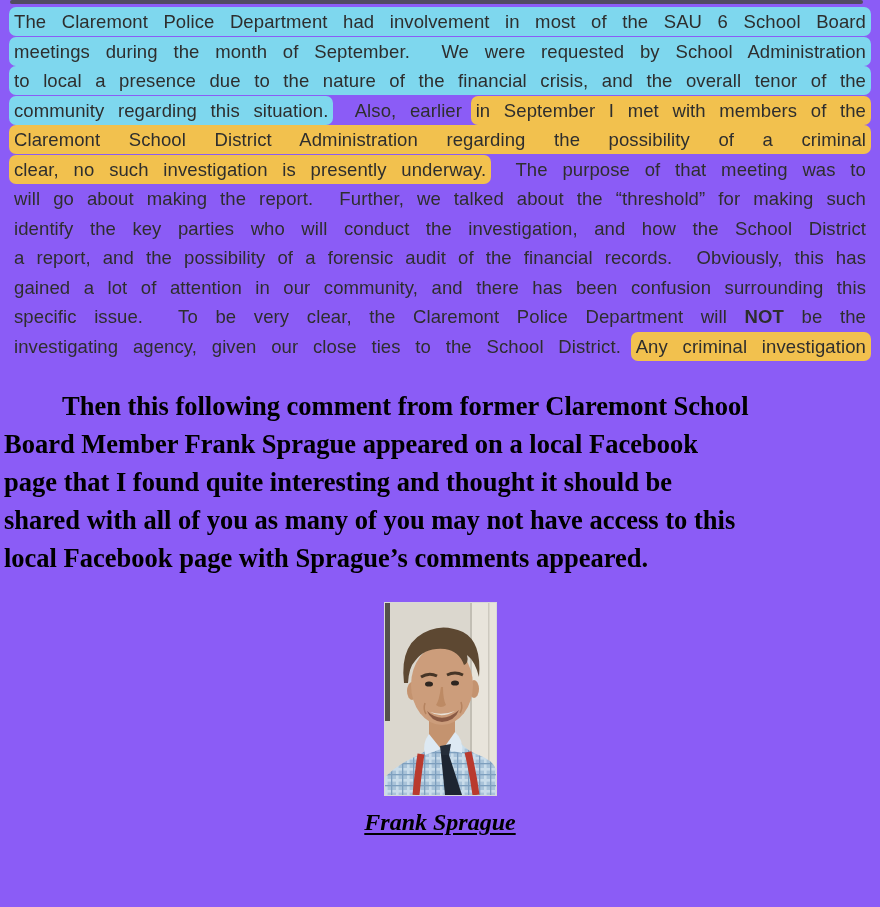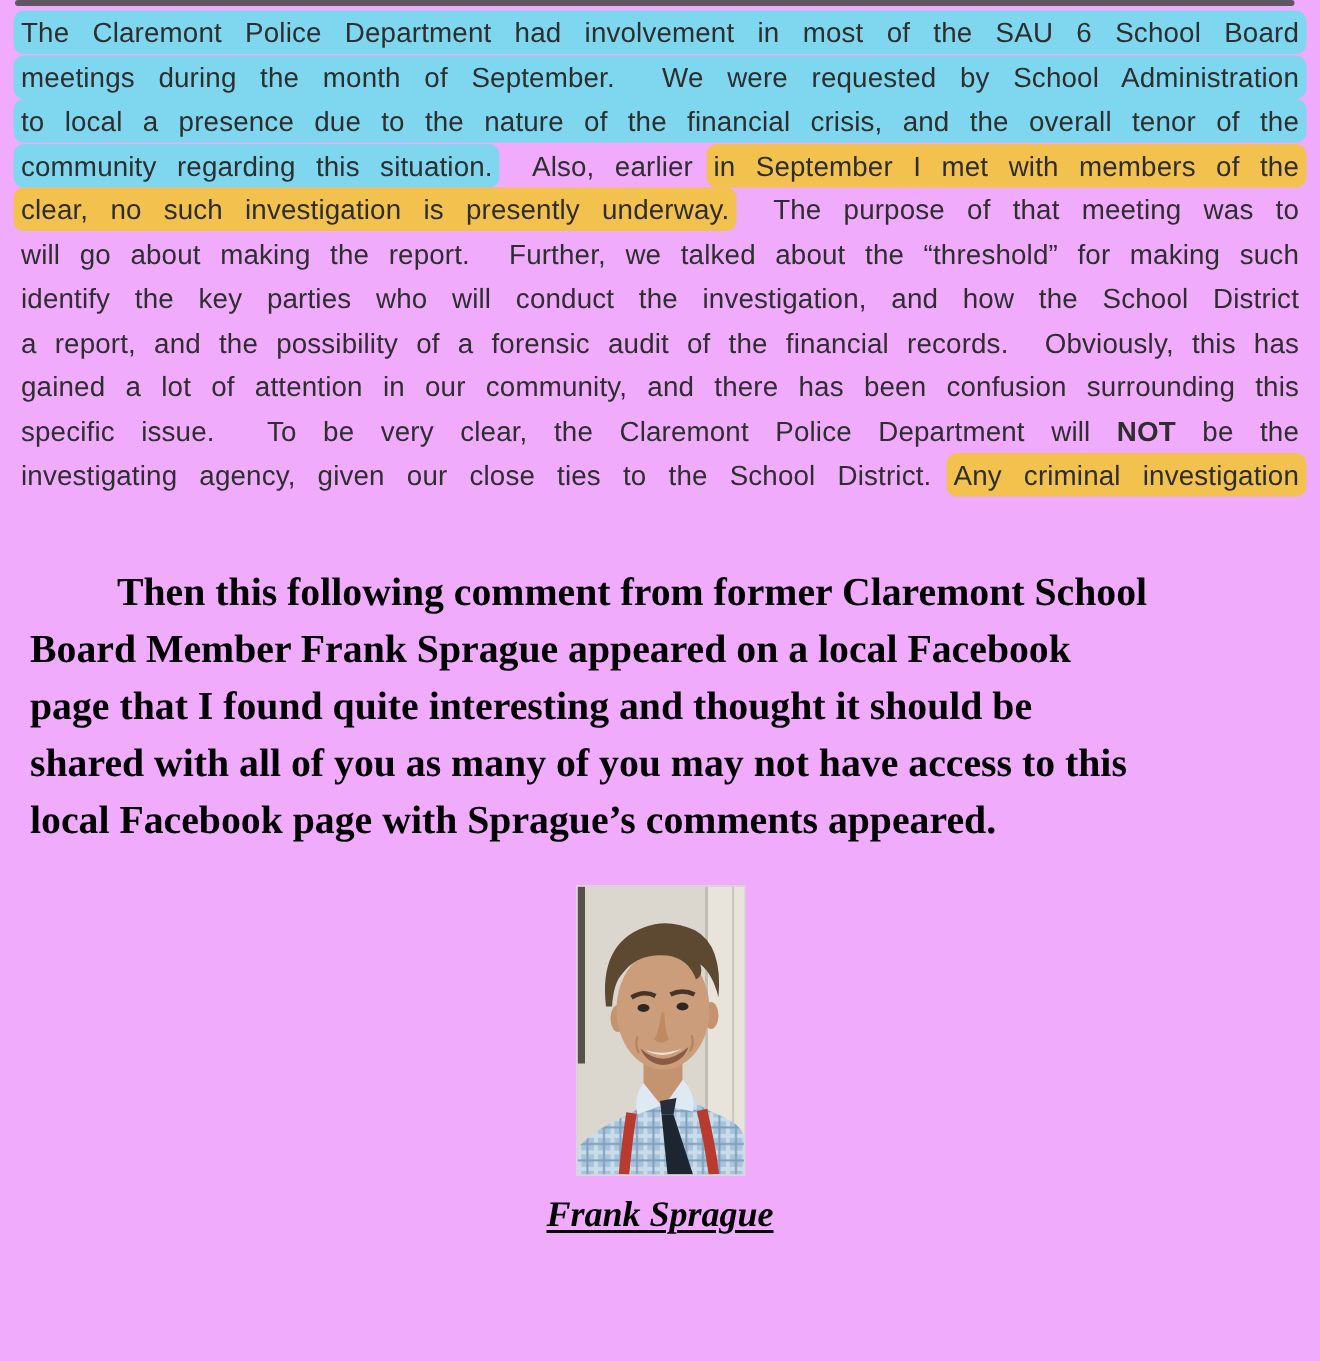--- a/index.html
+++ b/index.html
@@ -9,21 +9,21 @@
     --commentary-text: #000000;
     --artifact: #484848;
   }
   * { margin: 0; padding: 0; box-sizing: border-box; }
   body {
     width: 880px; height: 907px;
     background: #ffffff;
     overflow: hidden;
     font-family: "Liberation Sans", sans-serif;
   }
-  .page { position: relative; width: 880px; height: 907px; background: #f0abfc; }
+  .page { position: relative; width: 880px; height: 907px; background: #8b5cf6; }
 
   
   .top-artifact {
     position: absolute; top: 0; left: 10px;
     width: 853px; height: 4px;
     background: var(--artifact);
     border-radius: 2px;
     opacity: 0.85;
   }
 
@@ -53,22 +53,22 @@
   }
   .hl-yellow {
     background: var(--highlight-yellow);
     padding: 4px 5px;
     margin: 0 -5px;
     border-radius: 7px;
   }
 
   
   .commentary {
-    margin-top: 43px;
-    padding: 0 20px;
+    margin-top: 26px;
+    padding: 0 4px;
     font-family: "Liberation Serif", serif;
     font-weight: bold;
     font-size: 26.5px;
     line-height: 38px;
     color: var(--commentary-text);
   }
   .commentary-line { white-space: nowrap; }
   .commentary-line.indent { text-indent: 58px; }
 
   
@@ -100,20 +100,21 @@
 
 <div class="page">
 
   <div class="top-artifact"></div>
 
   <div class="report">
       <div class="report-line"><span class="seg hl-cyan">The Claremont Police Department had involvement in most of the SAU 6 School Board</span></div>
       <div class="report-line"><span class="seg hl-cyan">meetings during the month of September.&nbsp; We were requested by School Administration</span></div>
       <div class="report-line"><span class="seg hl-cyan">to local a presence due to the nature of the financial crisis, and the overall tenor of the</span></div>
       <div class="report-line"><span class="seg hl-cyan">community regarding this situation.</span><span class="seg">&nbsp; Also, earlier </span><span class="seg hl-yellow">in September I met with members of the</span></div>
+      <div class="report-line"><span class="seg hl-yellow">Claremont School District Administration regarding the possibility of a criminal</span></div>
       <div class="report-line"><span class="seg hl-yellow">clear, no such investigation is presently underway.</span><span class="seg">&nbsp; The purpose of that meeting was to</span></div>
       <div class="report-line"><span class="seg">will go about making the report.&nbsp; Further, we talked about the “threshold” for making such</span></div>
       <div class="report-line"><span class="seg">identify the key parties who will conduct the investigation, and how the School District</span></div>
       <div class="report-line"><span class="seg">a report, and the possibility of a forensic audit of the financial records.&nbsp; Obviously, this has</span></div>
       <div class="report-line"><span class="seg">gained a lot of attention in our community, and there has been confusion surrounding this</span></div>
       <div class="report-line"><span class="seg">specific issue.&nbsp; To be very clear, the Claremont Police Department will </span><span class="seg seg-bold">NOT</span><span class="seg"> be the</span></div>
       <div class="report-line"><span class="seg">investigating agency, given our close ties to the School District. </span><span class="seg hl-yellow">Any criminal investigation</span></div>
     </div>
 
   <div class="commentary">

